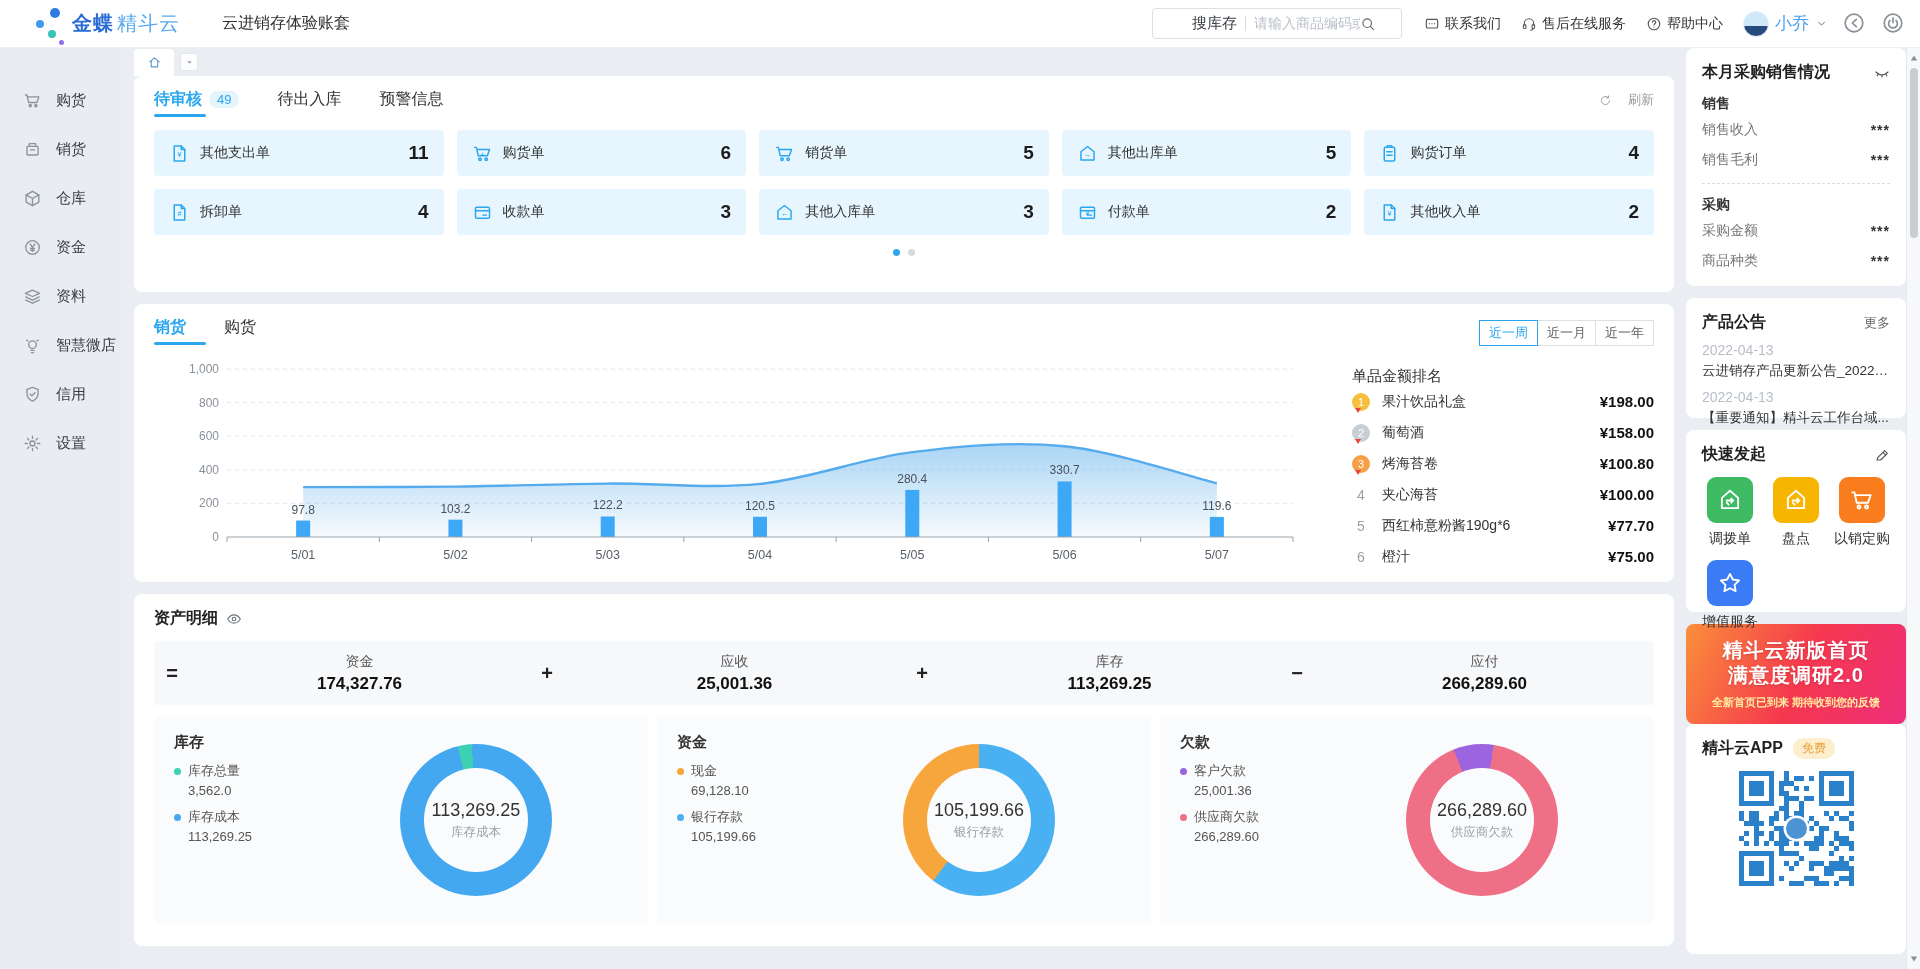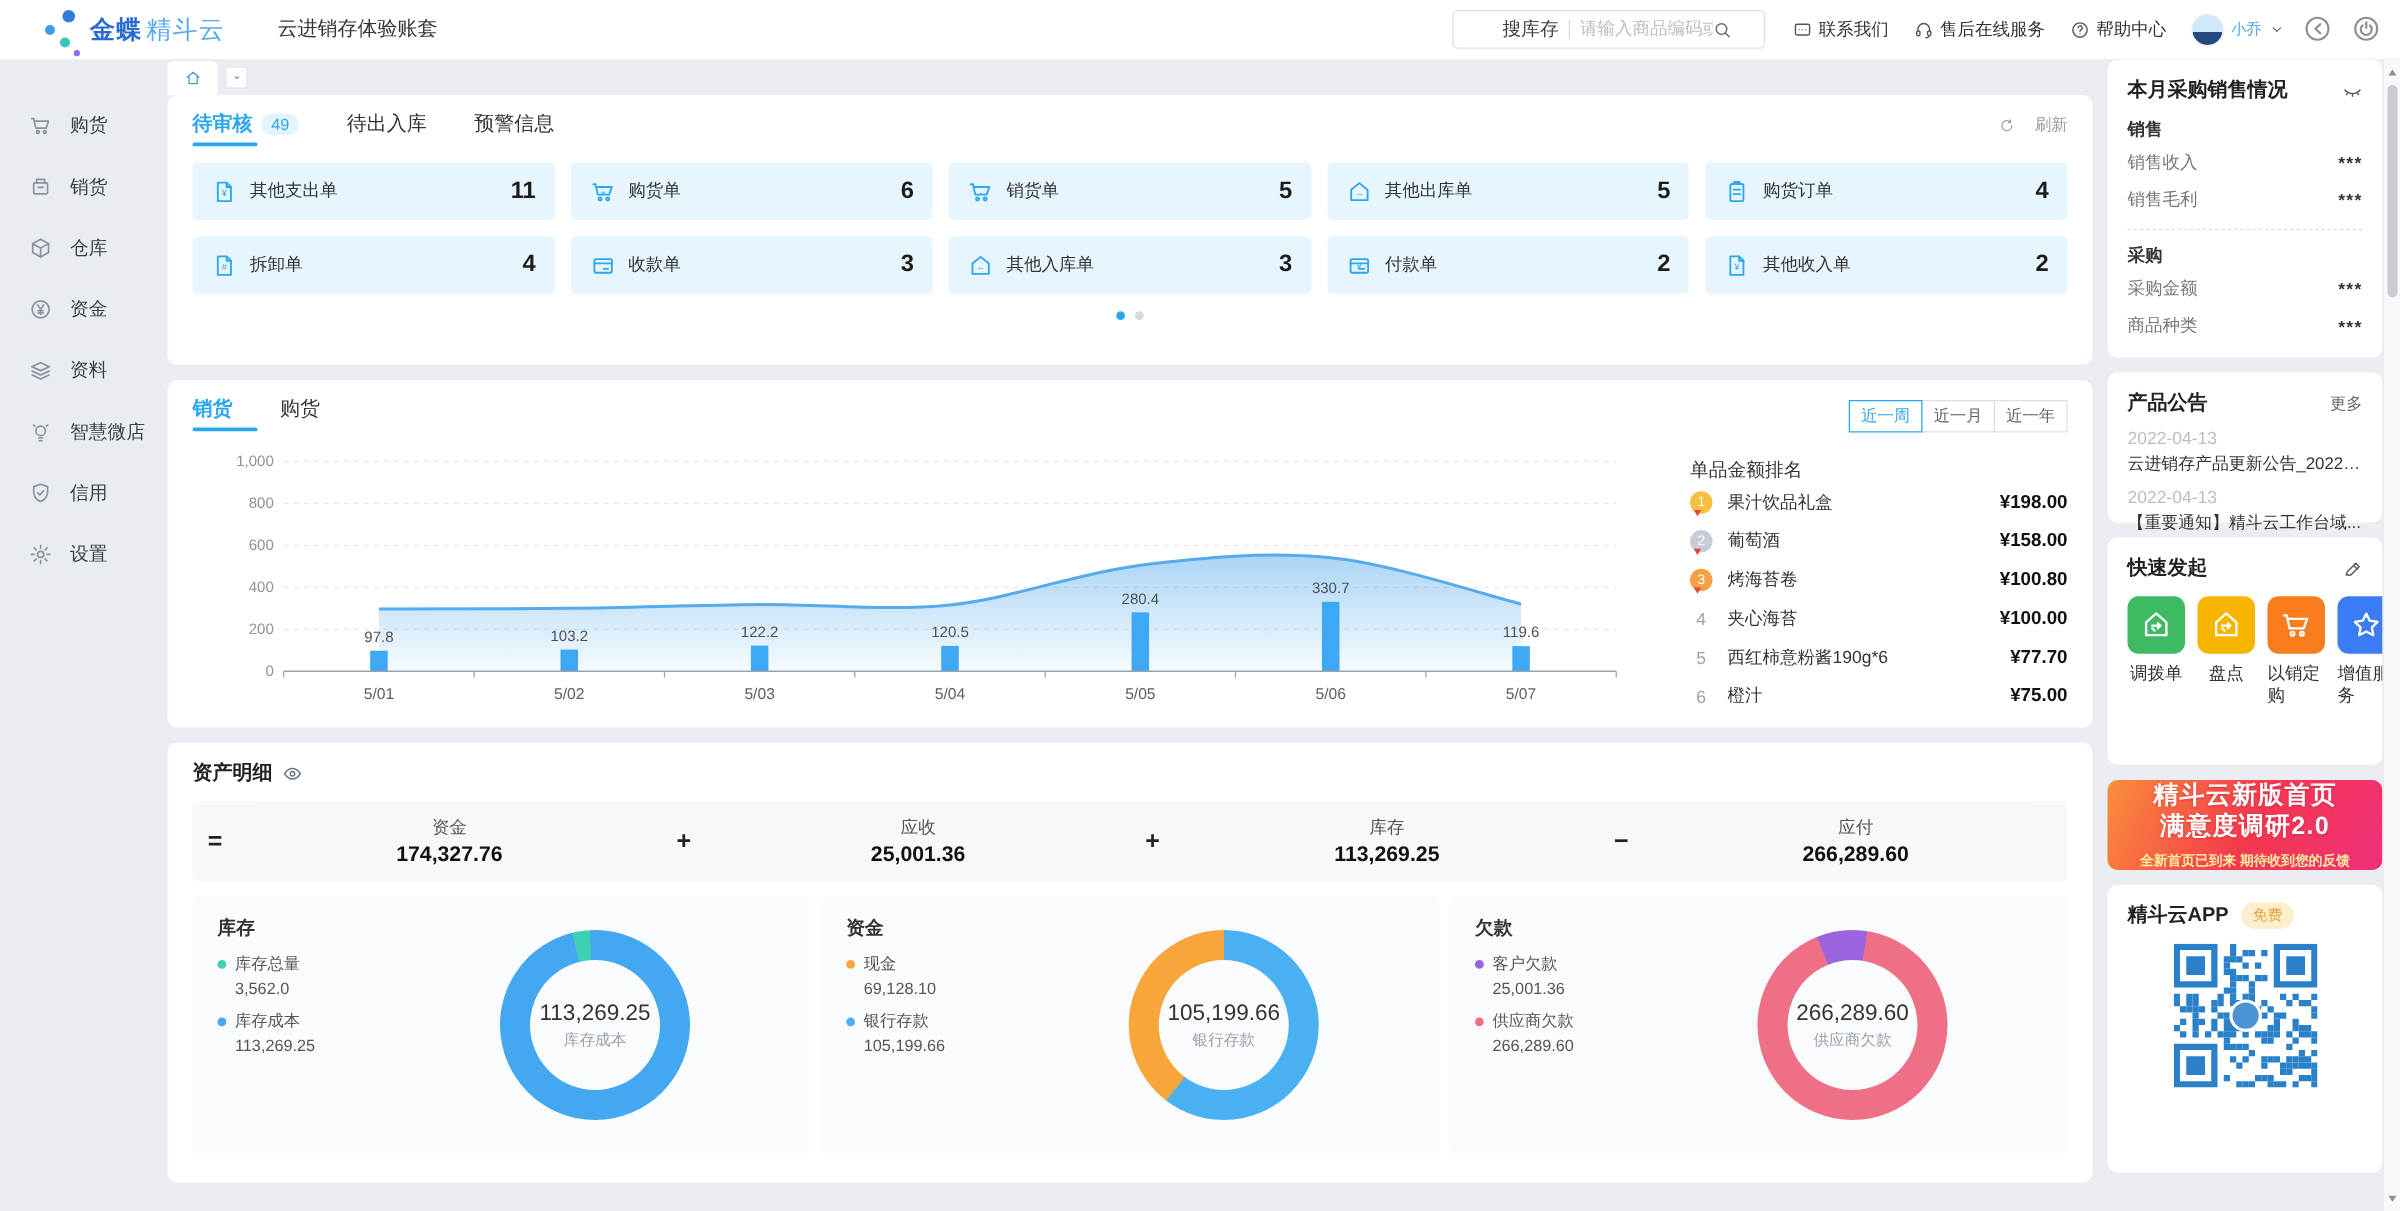--- a/index.html
+++ b/index.html
@@ -29,21 +29,21 @@
     font-family:Liberation Mono, monospace;text-align:right; }
   .search input::placeholder { color:#b9bfc7; }
   .search .ic { color:#666; font-size:16px; }
   .hlinks { display:flex; align-items:center; margin-left:22px; }
   .hlink { display:flex; align-items:center; gap:5px; font-size:14px; color:#333;
     margin-right:20px; cursor:pointer; }
   .hlink .ic { font-size:16px; color:#555; }
   .user { display:flex; align-items:center; gap:6px; margin-right:14px; cursor:pointer;}
   .avatar { width:26px; height:26px; border-radius:50%;
     background:linear-gradient(180deg,#cfe9fb 0 58%,#274a7c 58% 100%); border:1px solid #e3eef8;}
-  .uname { font-size:12px; color:#4aa0ee; }
+  .uname { font-size:17px; color:#4aa0ee; }
   .user .ic { font-size:13px; color:#666; }
   .hbtn { width:25px; height:25px; margin-right:14px; color:#8a9096; font-size:24px; cursor:pointer;}
 
   
   .frame { position:absolute; top:48px; left:0; right:0; bottom:0; }
   .sidebar { position:absolute; left:0; top:0; bottom:0; width:122px; background:#e9ecf0; }
   .side-menu { padding-top:28px; }
   .side-item { height:49px; display:flex; align-items:center; padding-left:23px; cursor:pointer; }
   .s-icon { font-size:19px; color:#8a939e; display:flex; }
   .s-label { font-size:15px; color:#3a3f45; margin-left:14px; white-space:nowrap; }
@@ -140,26 +140,26 @@
   .rp-head .ic { margin-left:auto; color:#555; font-size:16px; cursor:pointer; }
   .ms-sec-title { font-size:14px; font-weight:bold; color:#333; margin-top:12px; }
   .ms-row { display:flex; align-items:center; height:27px; margin-top:3px;}
   .ms-label { font-size:14px; color:#777; }
   .ms-val { margin-left:auto; font-size:14px; font-weight:bold; color:#333; letter-spacing:1px;}
   .ms-div { border-top:1px dashed #d9dde2; margin:10px 0 0 0; }
   .more { margin-left:auto; font-size:13px; color:#666; cursor:pointer; }
   .an-date { font-size:14px; color:#b8bec6; margin-top:9px; }
   .an-text { font-size:13.5px; color:#333; margin-top:4px; white-space:nowrap; overflow:hidden;
     text-overflow:ellipsis; cursor:pointer; }
-  .qgrid { display:grid; grid-template-columns:1fr 1fr 1fr 1fr; gap:12px 10px; margin-top:12px; }
+  .qgrid { display:grid; grid-template-columns:1fr 1fr 1fr; gap:12px 10px; margin-top:12px; }
   .qitem { display:flex; flex-direction:column; align-items:center; cursor:pointer; }
   .qtile { width:46px; height:46px; border-radius:9px; display:flex; align-items:center;
     justify-content:center; color:#fff; font-size:26px; }
   .qlabel { font-size:14px; color:#333; margin-top:7px; }
-  .banner { height:72px; border-radius:8px; margin-bottom:12px; cursor:pointer;
+  .banner { height:100px; border-radius:8px; margin-bottom:0; cursor:pointer;
     background:linear-gradient(115deg,#fa8f3a,#f5384e 52%,#ee2f7b);
     display:flex; flex-direction:column; align-items:center; justify-content:center; }
   .bn1,.bn2 { color:#fff; font-size:20px; font-weight:bold; letter-spacing:1px; line-height:1.25;
     text-shadow:0 1px 2px rgba(140,20,40,.35); }
   .bn3 { color:#ffec9f; font-size:11px; font-weight:bold; margin-top:7px; }
   .rp-app { height:230px; overflow:hidden; }
   .app-badge { margin-left:10px; background:#fdeecd; color:#e8a23d; font-size:12px;
     border-radius:10px; padding:2px 9px; }
   .qr { width:115px; margin:12px auto 0 auto; }
 

